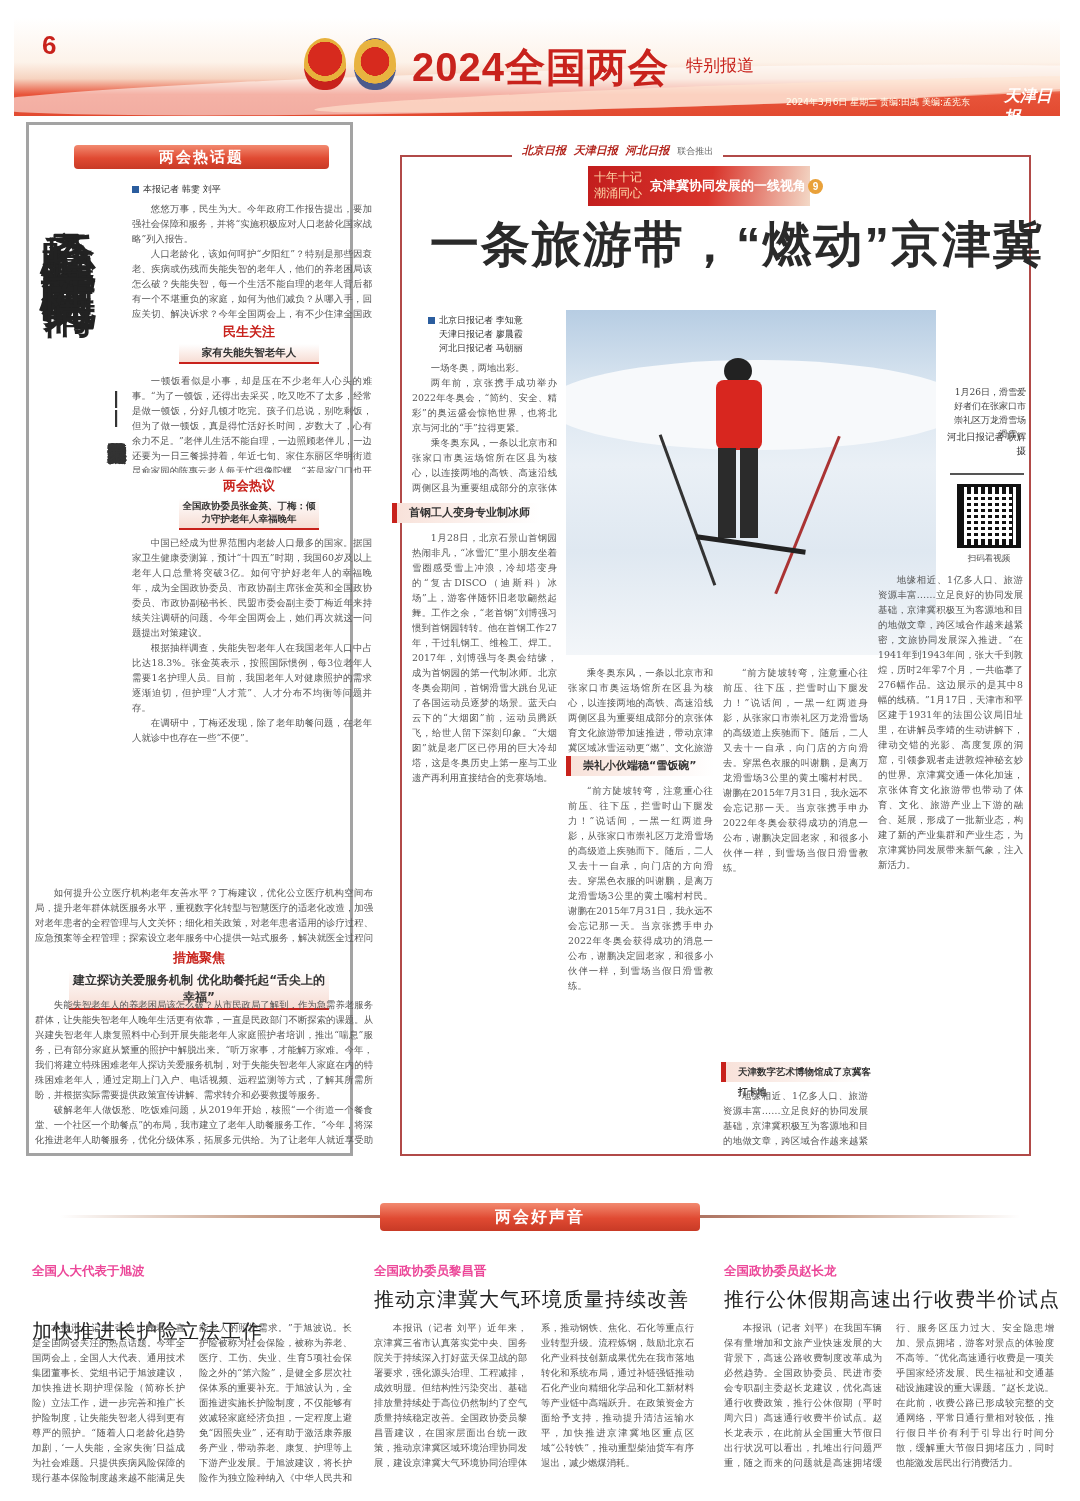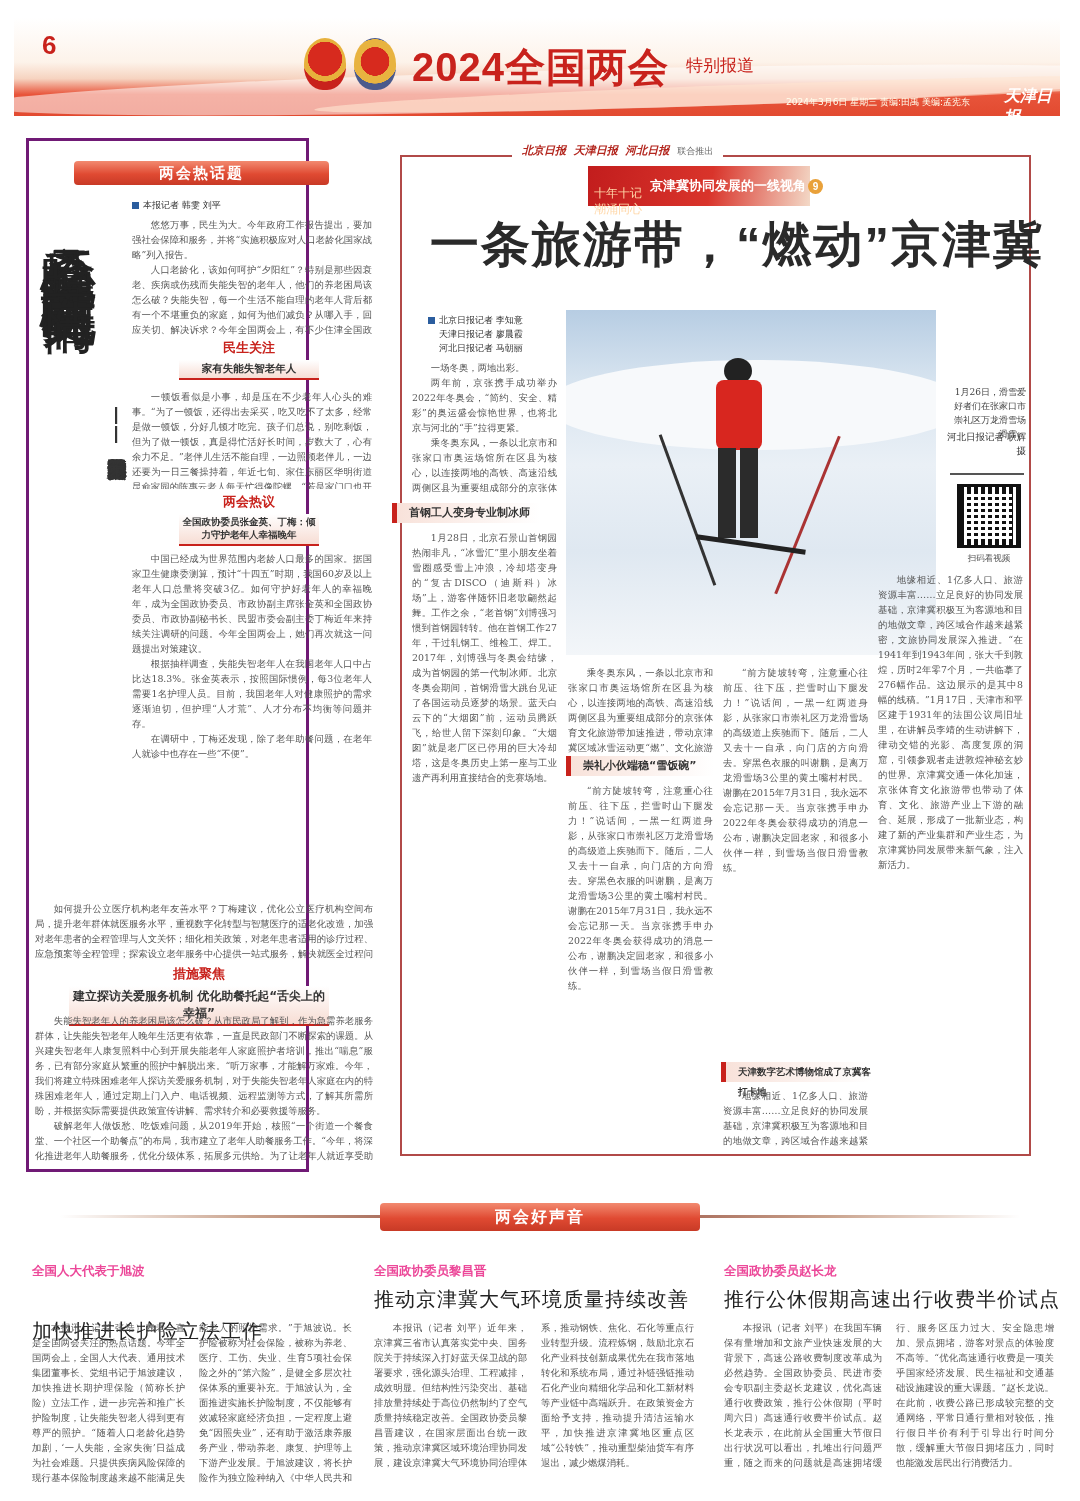--- a/index.html
+++ b/index.html
@@ -18,21 +18,21 @@
     .emblem { position: absolute; top: 20px; width: 42px; height: 52px; border-radius: 50% 50% 45% 45%;
       background: radial-gradient(circle at 50% 40%, #d72a1e 0 45%, #e7b13c 46% 60%, #c8221c 61%); }
     .emblem.e1 { left: 290px; }
     .emblem.e2 { left: 340px; background: radial-gradient(circle at 50% 45%, #d72a1e 0 40%, #e8b340 41% 62%, #4b5a8c 63%); }
     .mast-title { position: absolute; left: 398px; top: 22px; font: bold 40px "Liberation Sans", sans-serif; color: #c8221c; letter-spacing: 1px; }
     .mast-sub { position: absolute; left: 672px; top: 36px; font: 17px "DejaVu Sans", sans-serif; color: #c8221c; }
     .mast-meta { position: absolute; left: 772px; top: 78px; font: 9px "DejaVu Sans", sans-serif; color: #ffe; }
     .mast-logo { position: absolute; left: 990px; top: 68px; font: italic bold 16px "DejaVu Serif", serif; color: #fff; }
 
     
-    .left-box { position: absolute; left: 26px; top: 122px; width: 283px; height: 1034px; border: 3px solid #701a75; margin-top: 16px; }
+    .left-box { position: absolute; left: 26px; top: 122px; width: 327px; height: 1034px; border: 3px solid #a3a3a3; }
     .pill { position: absolute; height: 24px; border-radius: 4px;
       background: linear-gradient(180deg, #f28a70 0%, #e04a32 55%, #c83a26 100%);
       color: #fff; font: bold 15px "DejaVu Serif", serif; text-align: center; line-height: 24px; letter-spacing: 2px; }
     .left-pill { left: 45px; top: 20px; width: 255px; }
     .vtitle { position: absolute; left: 10px; top: 60px; width: 60px; writing-mode: vertical-rl;
       font: 56px "DejaVu Sans", sans-serif; color: #222; line-height: 60px; letter-spacing: 2px; }
     .vsub { position: absolute; left: 74px; top: 265px; width: 28px; writing-mode: vertical-rl;
       font: bold 19px "DejaVu Serif", serif; color: #333; line-height: 26px; }
     .byline { position: absolute; font: 9px "DejaVu Sans", sans-serif; color: #333; }
     .byline .sq { display: inline-block; width: 7px; height: 7px; background: #2b5d9e; margin-right: 4px; vertical-align: middle; }
@@ -42,21 +42,21 @@
     .sec-head .red { font: bold 13px "DejaVu Serif", serif; color: #c8221c; }
     .sec-head .band { margin-top: 3px; padding: 2px 0; font: bold 10.5px "DejaVu Sans", sans-serif; color: #333;
       background: linear-gradient(180deg, #fff 0%, #f7ddd4 100%); border-bottom: 2px solid #c8221c; }
 
     
     .right-box { position: absolute; left: 400px; top: 155px; width: 631px; height: 1001px; border: 2px solid #b14a48; }
     .coop { position: absolute; left: 512px; top: 143px; background: #fff; padding: 0 10px; font: italic bold 11px "DejaVu Serif", serif; color: #b3261e; }
     .coop .joint { font: 9px "DejaVu Sans", sans-serif; color: #666; font-style: normal; font-weight: normal; margin-left: 4px; }
     .series-banner { position: absolute; left: 588px; top: 166px; width: 222px; height: 40px;
       background: linear-gradient(100deg, #c21d1d 0%, #d9342b 55%, #f3d9c7 100%); color: #fff; }
-    .series-banner .a { position: absolute; left: 6px; top: 19px; font: 12px/16px "DejaVu Serif", serif; color: #ffd7a8; width: 50px; }
+    .series-banner .a { position: absolute; left: 6px; top: 3px; font: 12px/16px "DejaVu Serif", serif; color: #ffd7a8; width: 50px; }
     .series-banner .b { position: absolute; left: 62px; top: 11px; font: bold 13px "DejaVu Serif", serif; color: #fff; white-space: nowrap; }
     .series-banner .num { display: inline-block; width: 15px; height: 15px; border-radius: 50%; background: #e9a13a; color: #fff; font: bold 10px "Liberation Sans", sans-serif; text-align: center; line-height: 15px; margin-left: 2px; }
     .headline { position: absolute; left: 430px; top: 212px; font: bold 49px "Liberation Sans", sans-serif; color: #2a2a2a; letter-spacing: 2px; }
     .photo { position: absolute; left: 566px; top: 310px; width: 370px; height: 345px;
       background: linear-gradient(180deg, #b7cde3 0%, #d6e3ef 20%, #eaf0f6 45%, #dfe8f1 70%, #f3f6f9 100%); overflow: hidden; }
     .photo .hill { position: absolute; left: -20px; top: 50px; width: 420px; height: 90px; border-radius: 50%; background: #f7f9fb; }
     .photo .skier-jacket { position: absolute; left: 150px; top: 70px; width: 46px; height: 70px; background: #d8261f; border-radius: 8px; }
     .photo .skier-head { position: absolute; left: 158px; top: 48px; width: 28px; height: 26px; background: #222; border-radius: 50%; }
     .photo .skier-legs { position: absolute; left: 152px; top: 138px; width: 40px; height: 90px;
       background: linear-gradient(90deg, #2b2b2b 0 45%, transparent 45% 55%, #2b2b2b 55%); }

